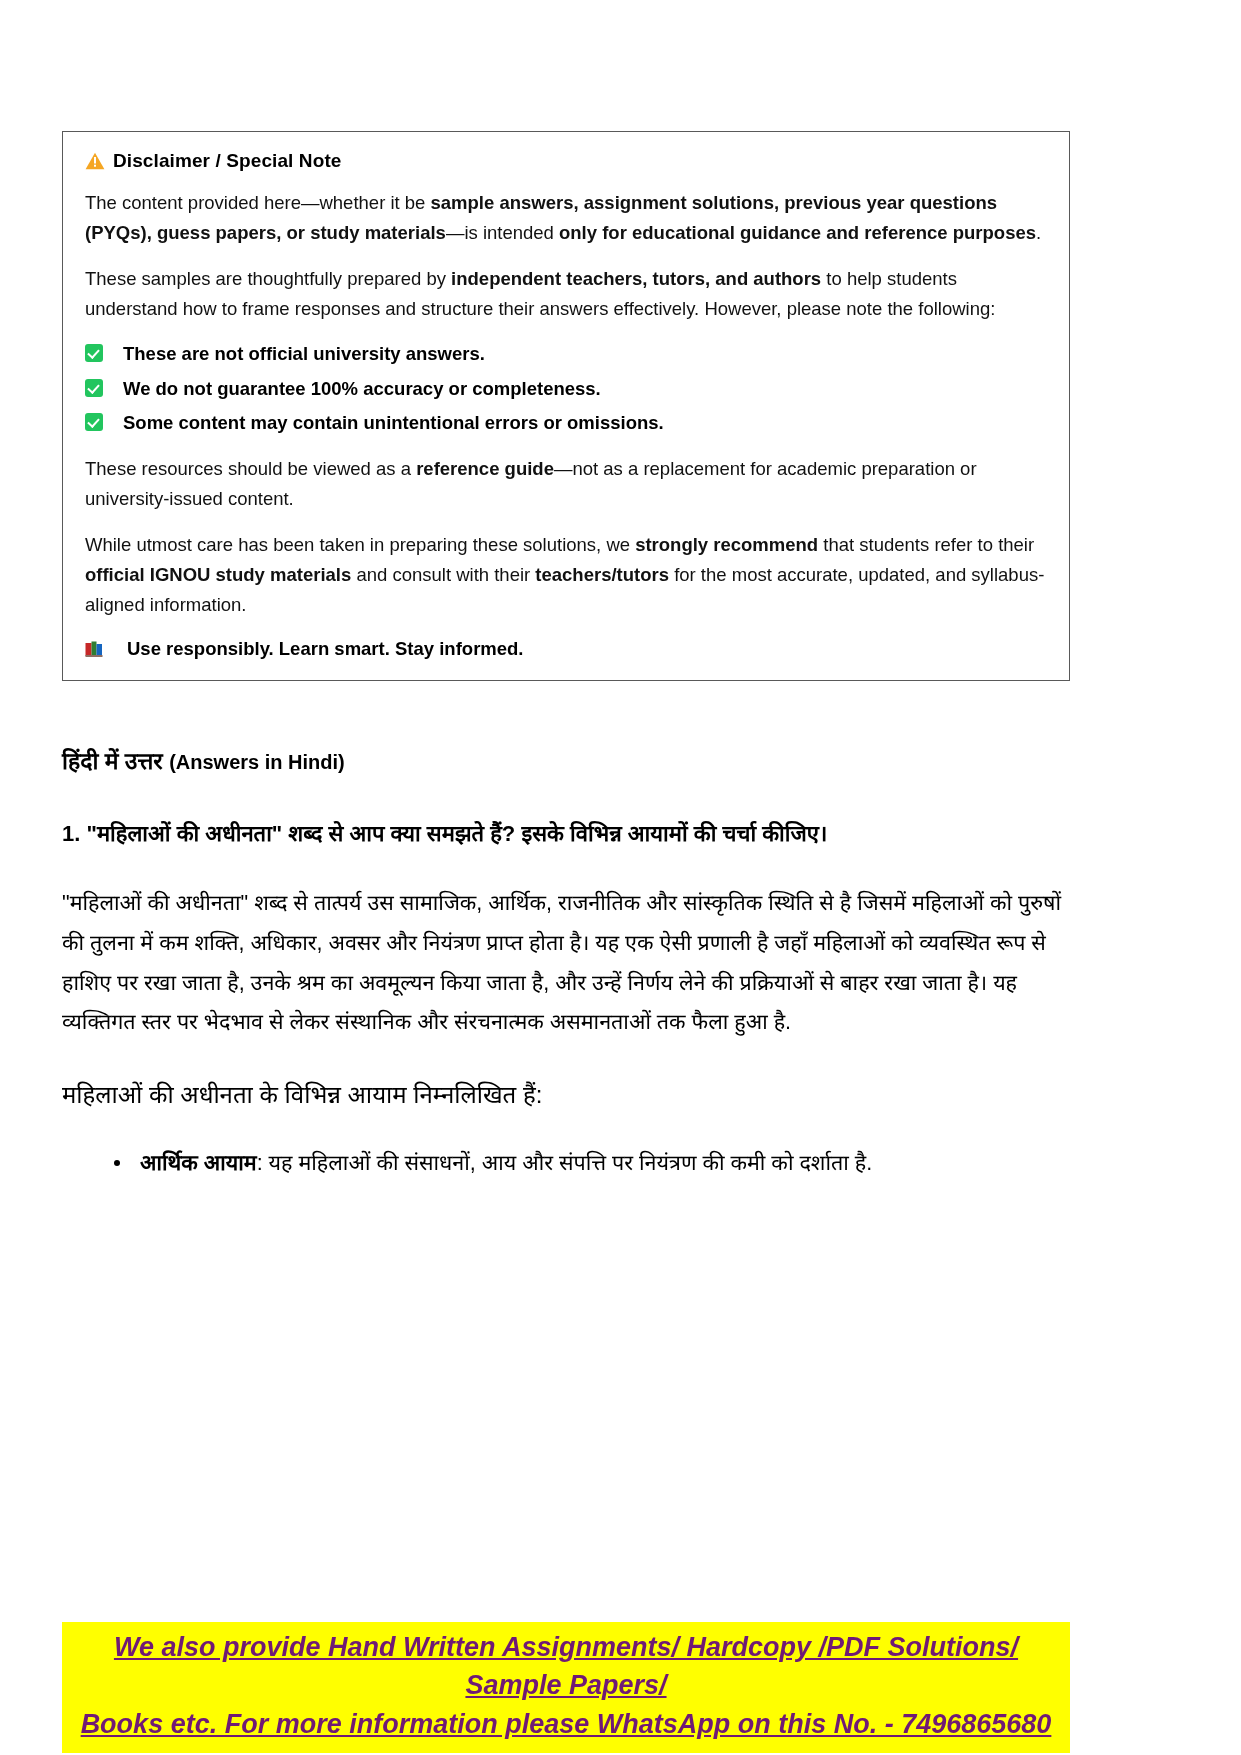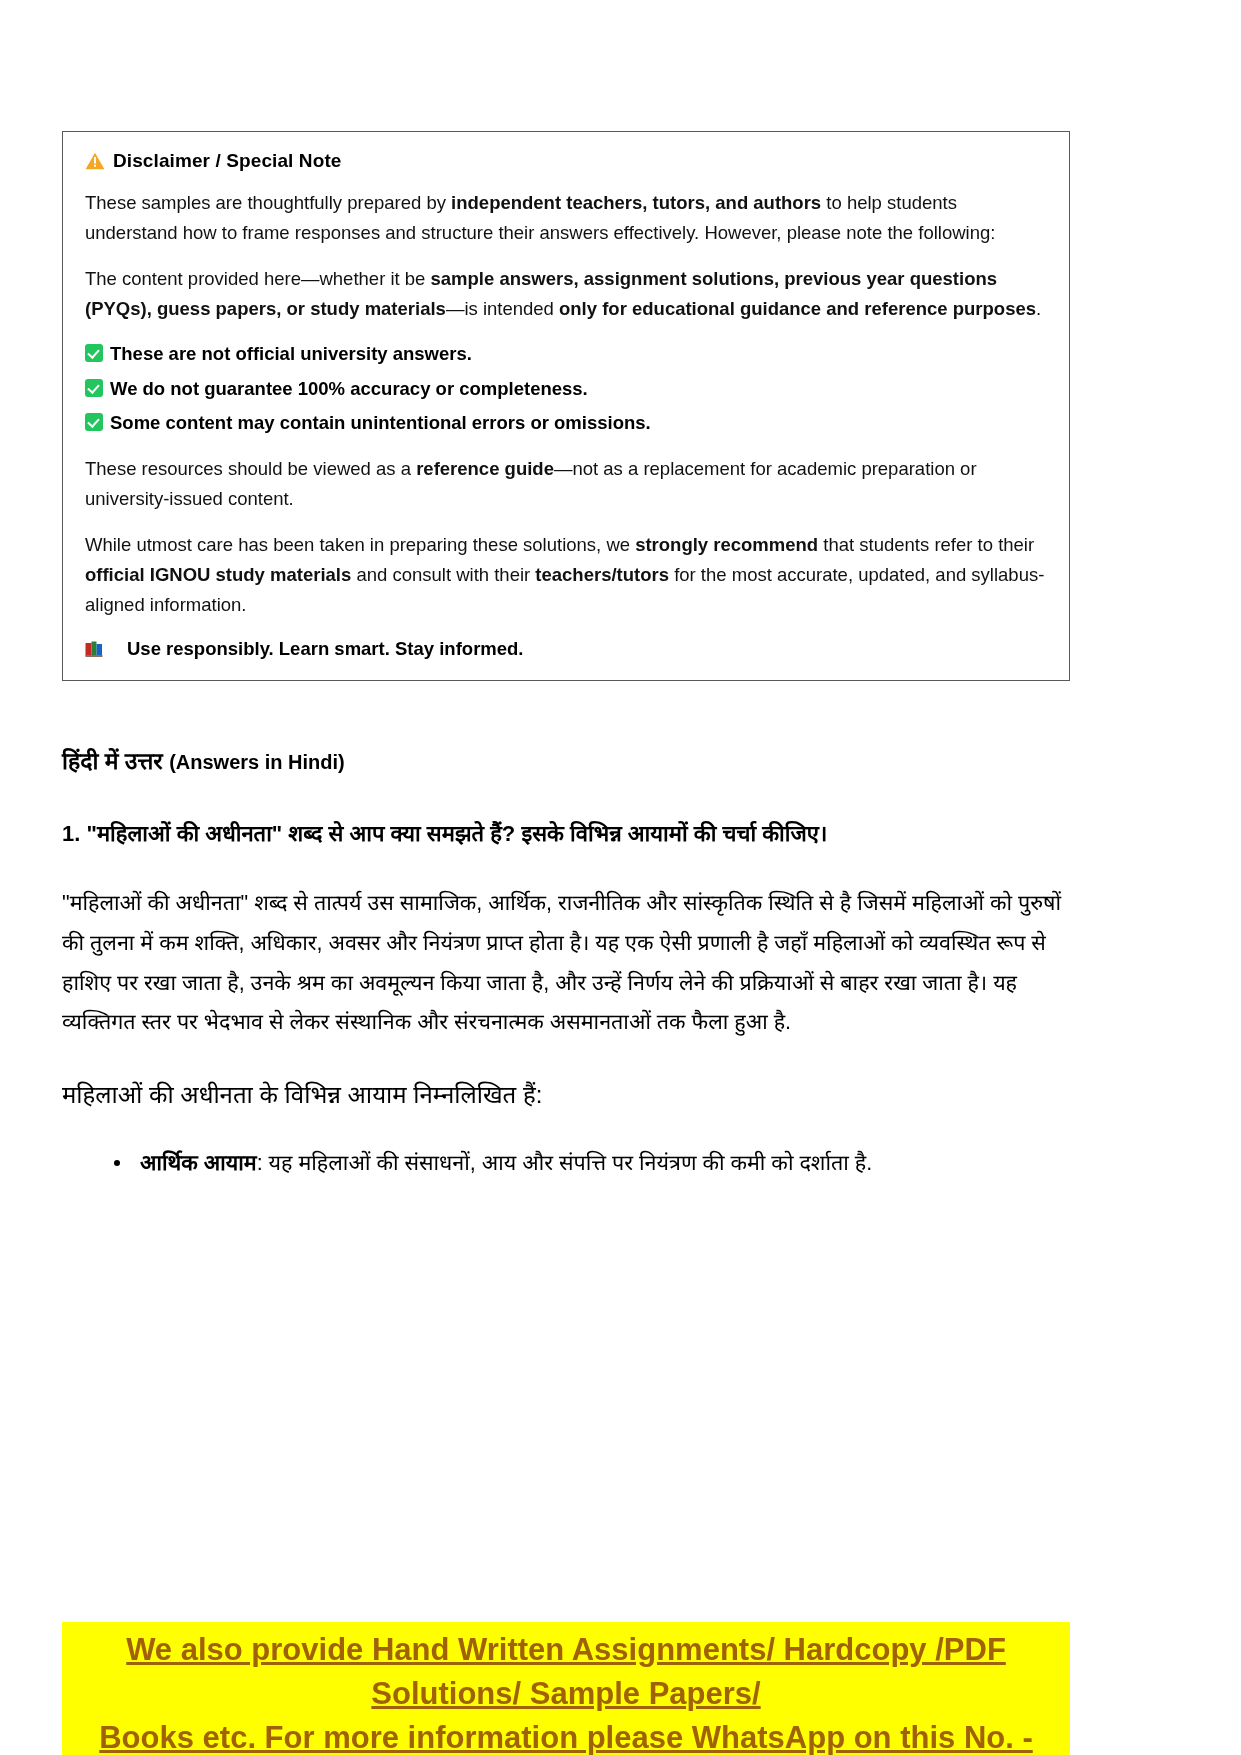--- a/index.html
+++ b/index.html
@@ -60,21 +60,21 @@
   .disc-p b { font-weight: bold; }
 
   .check-list {
     list-style: none;
     margin: 0 0 16px 0;
     padding: 0;
   }
   .check-item {
     display: flex;
     align-items: flex-start;
-    gap: 7px;
+    gap: 20px;
     font-size: 18.5px;
     font-weight: bold;
     line-height: 1.55;
     margin-bottom: 6px;
   }
   .check-box {
     width: 18px;
     height: 18px;
     background: #22C55E;
     border-radius: 3px;
@@ -196,24 +196,25 @@
     position: absolute;
     left: 62px;
     top: 1622px;
     width: 1008px;
     background: #FFFF00;
     text-align: center;
     padding: 6px 10px 10px 10px;
     box-sizing: border-box;
   }
   .footer-line {
-    color: #a16207;
-    font-weight: bold;
+    color: #701a75;
+    font-weight: bold;
+    font-style: italic;
     text-decoration: underline;
-    font-size: 31px;
+    font-size: 27px;
     line-height: 1.42;
     display: block;
   }
 </style>
 </head>
 <body>
 
 <div class="page">
 
   <div class="disclaimer-box">
@@ -222,23 +223,23 @@
       <span class="warn-icon">
         <svg width="20" height="18" viewBox="0 0 20 18">
           <path d="M10 0.8 L19.4 17.2 L0.6 17.2 Z" fill="#F5A623"></path>
           <rect x="9" y="5" width="2" height="6.5" fill="#ffffff"></rect>
           <rect x="9" y="12.7" width="2" height="2" fill="#ffffff"></rect>
         </svg>
       </span>
       <span>Disclaimer / Special Note</span>
     </div>
 
+    <p class="disc-p"><span>The content provided here—whether it be </span><b>sample answers, assignment solutions, previous year questions (PYQs), guess papers, or study materials</b><span>—is intended </span><b>only for educational guidance and reference purposes</b><span>.</span></p>
+
     <p class="disc-p"><span>These samples are thoughtfully prepared by </span><b>independent teachers, tutors, and authors</b><span> to help students understand how to frame responses and structure their answers effectively. However, please note the following:</span></p>
-
-    <p class="disc-p"><span>The content provided here—whether it be </span><b>sample answers, assignment solutions, previous year questions (PYQs), guess papers, or study materials</b><span>—is intended </span><b>only for educational guidance and reference purposes</b><span>.</span></p>
 
     <ul class="check-list">
       <li class="check-item">
         <span class="check-box"></span>
         <span>These are not official university answers.</span>
       </li>
       <li class="check-item">
         <span class="check-box"></span>
         <span>We do not guarantee 100% accuracy or completeness.</span>
       </li>

